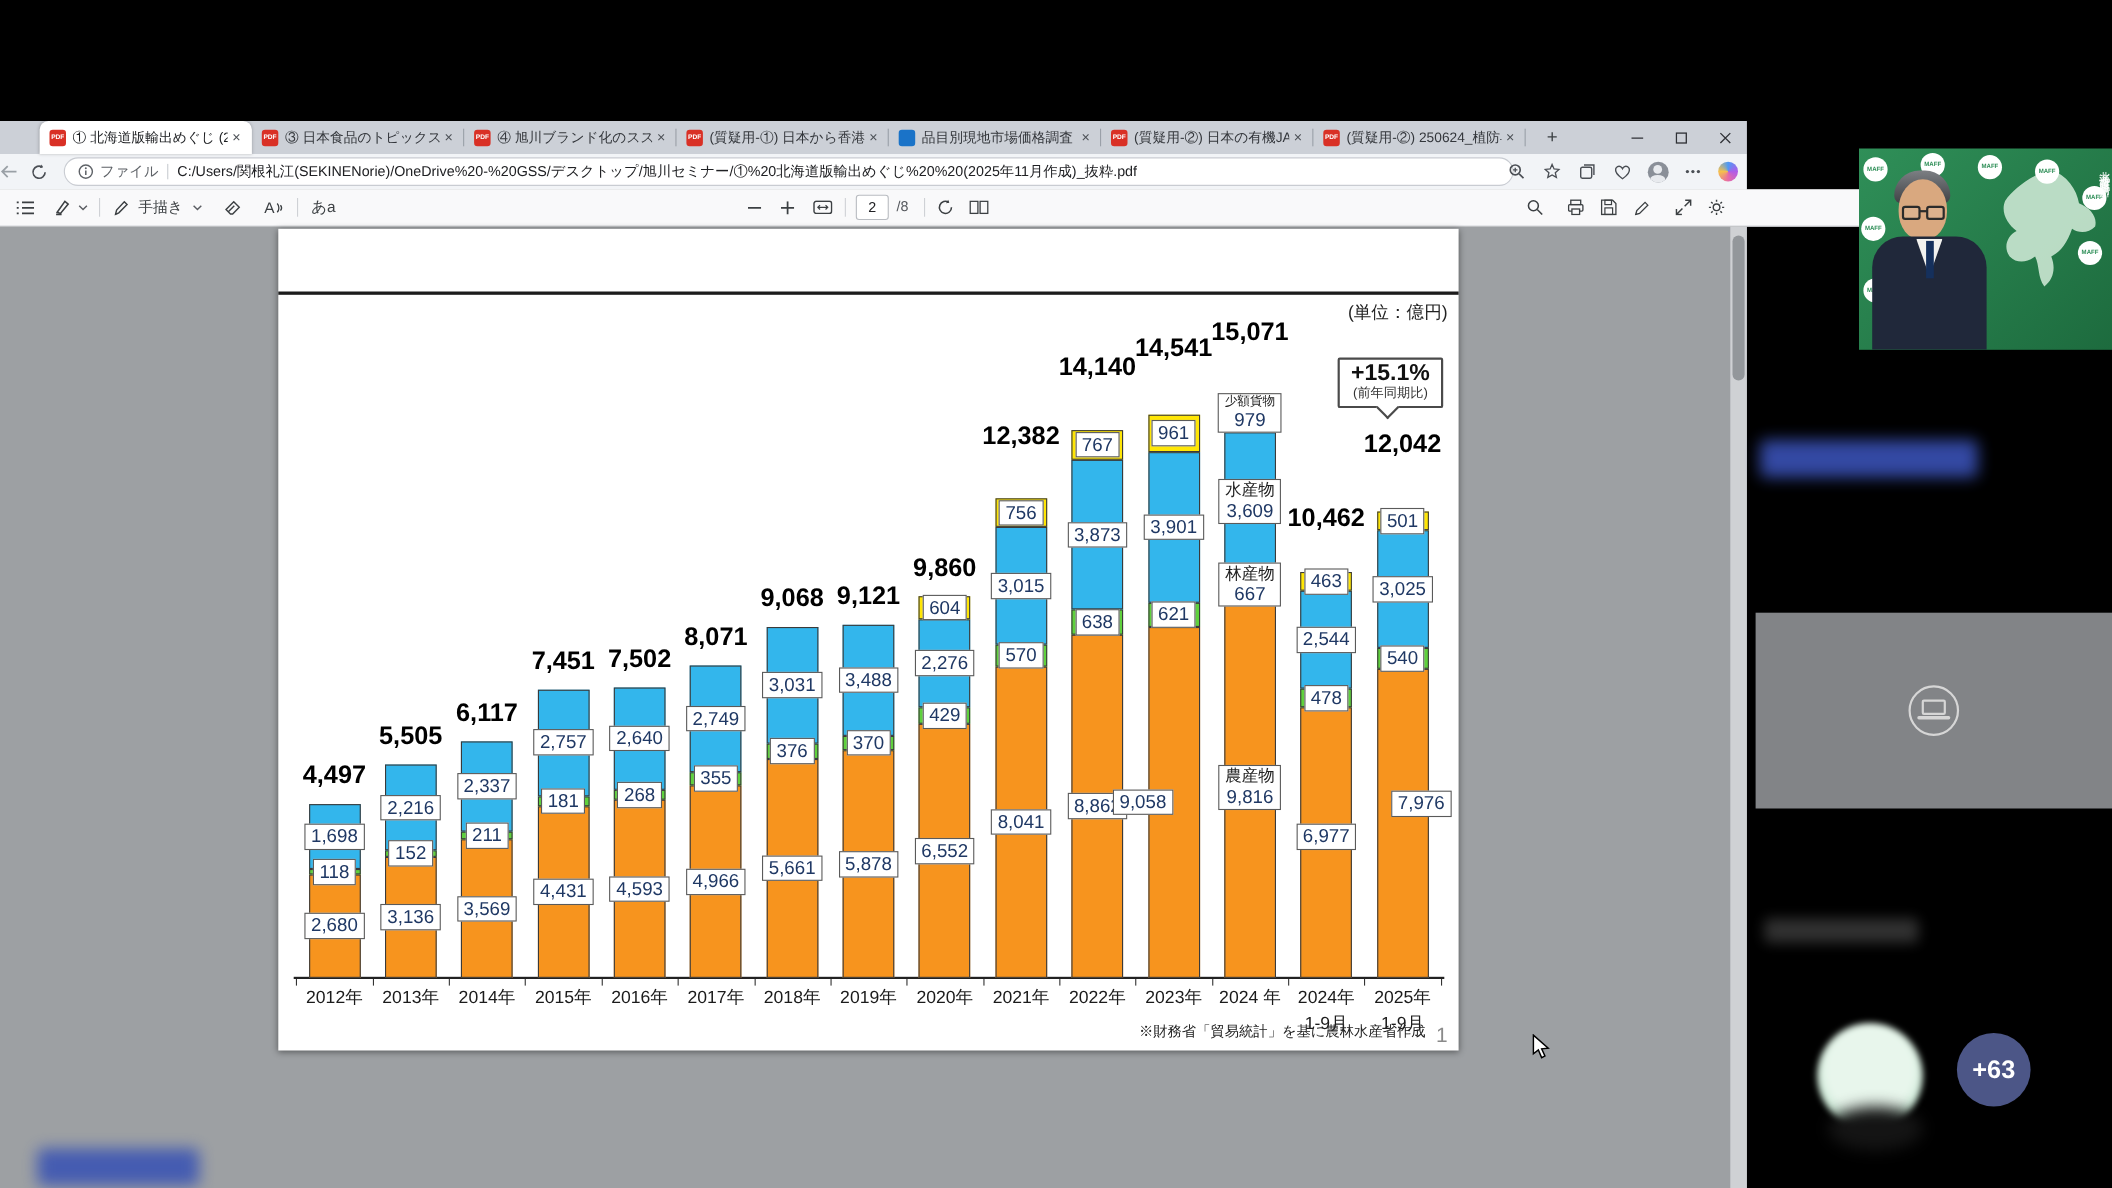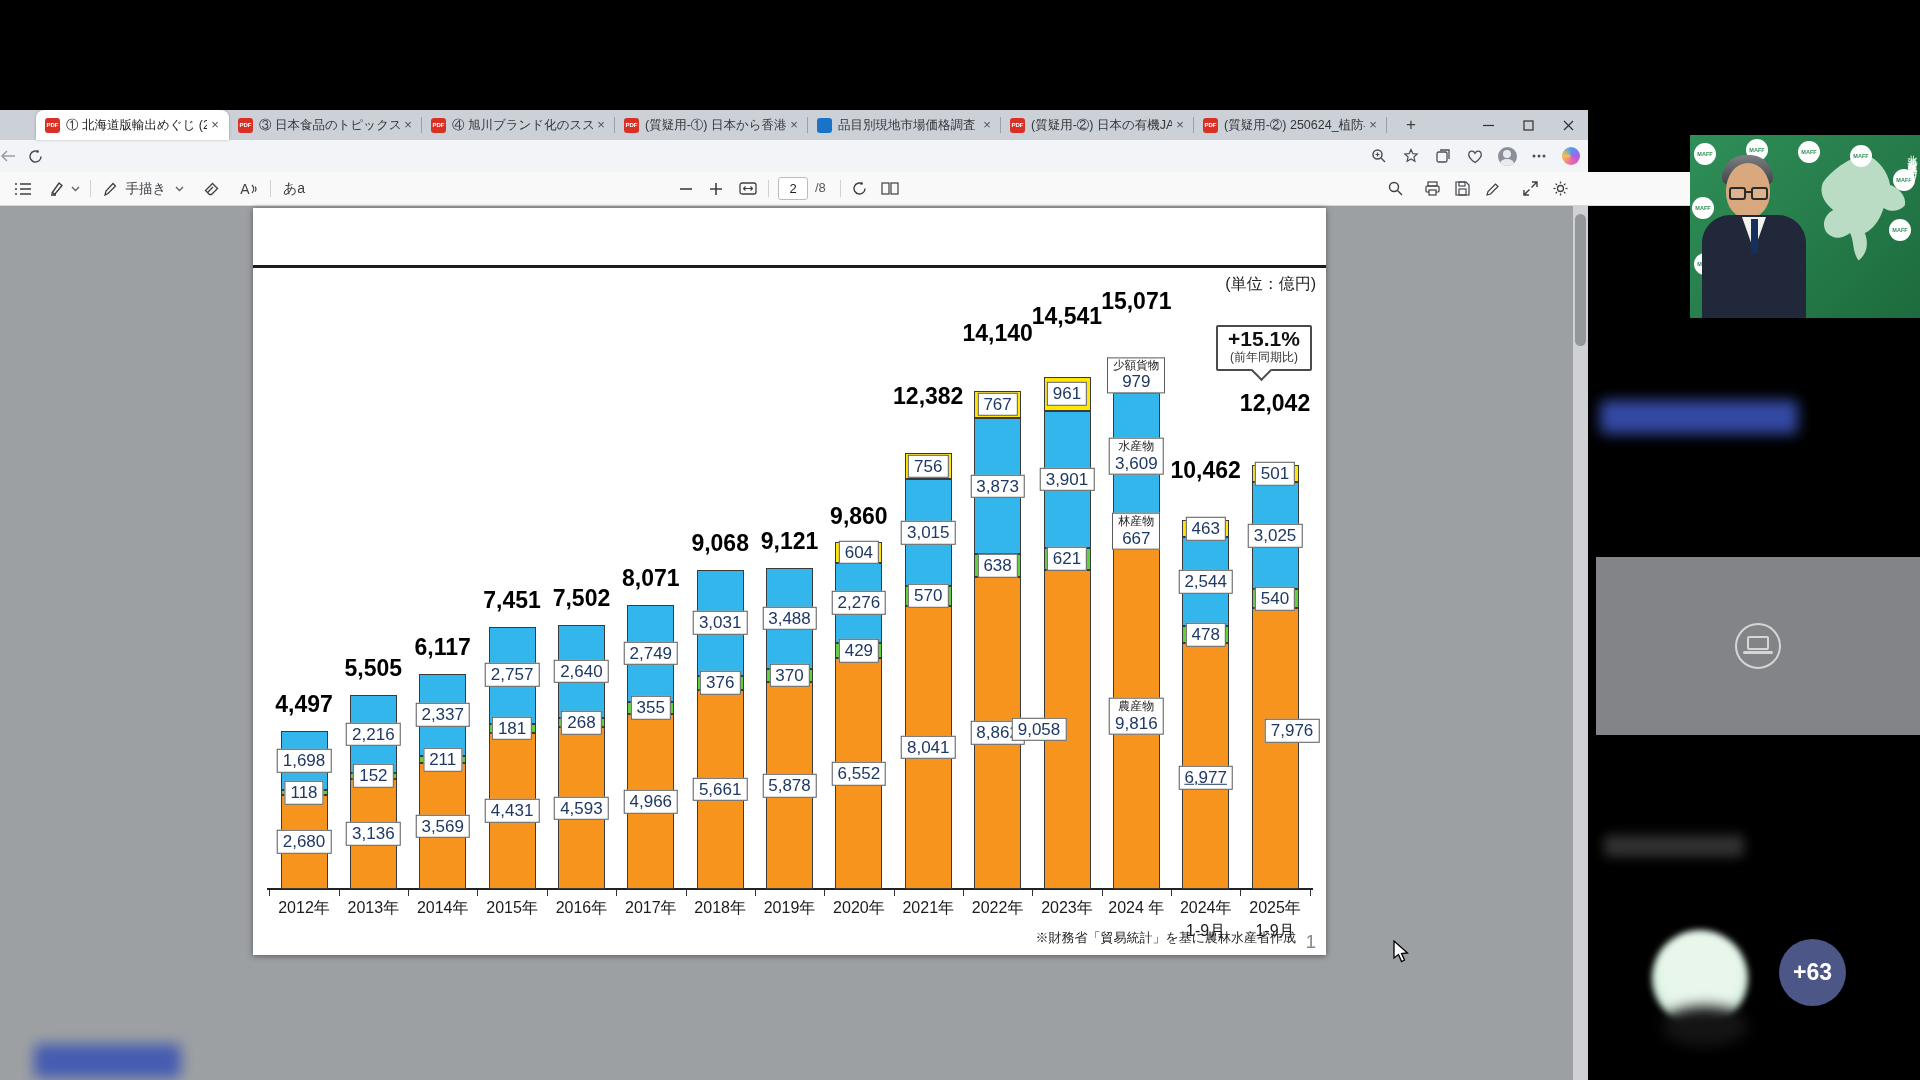--- a/index.html
+++ b/index.html
@@ -52,21 +52,21 @@
   
   #page { position:absolute; left:253px; top:2px; width:1073px; height:747px; background:#fff; box-shadow:0 1px 6px rgba(0,0,0,.45); }
   #pgtitle { position:absolute; left:0; top:12px; width:100%; text-align:center; font-size:33px; font-weight:bold; color:#111; letter-spacing:1px; }
   #titlerule { position:absolute; left:0; top:57px; width:100%; height:3px; background:#1c1c1c; }
   #unitlabel { position:absolute; right:10px; top:66px; font-size:16px; color:#222; }
   #chart { position:absolute; left:0; top:0; width:100%; height:100%; }
   .axis { position:absolute; left:14px; width:1046px; height:2px; background:#222; top:680px; }
   .tick { position:absolute; width:1px; height:6px; background:#333; top:682px; }
   .seg { position:absolute; border:1px solid #3a3a3a; }
   .valbox { position:absolute; background:#fff; border:1px solid #5a5a5a; padding:1px 5px; font-size:17px; color:#1f3864; white-space:nowrap; z-index:5; transform:translate(-50%,50%); text-align:center; line-height:1.15; }
-  .valbox .segname { font-size:12px; color:#222; }
+  .valbox .segname { font-size:15px; color:#222; }
   .valbox .segname.small { font-size:11.5px; }
   .total { position:absolute; transform:translateX(-50%); font-size:23px; font-weight:bold; color:#000; white-space:nowrap; z-index:4; }
   .cat { position:absolute; top:688px; width:90px; transform:translateX(-50%); text-align:center; font-size:16px; color:#1b1b1b; white-space:pre-line; line-height:1.45; }
   #callout { position:absolute; left:963px; top:117px; width:96px; height:46px; background:#fff; border:2px solid #4a4a4a; border-radius:2px; text-align:center; z-index:6; }
   #callout .main { font-size:21px; font-weight:bold; color:#111; line-height:24px; }
   #callout .sub { font-size:12px; color:#333; line-height:13px; }
   #callout .tail { position:absolute; left:36px; bottom:-9px; width:15px; height:15px; background:#fff; border-right:2px solid #4a4a4a; border-bottom:2px solid #4a4a4a; transform:rotate(45deg); }
   #srcnote { position:absolute; right:30px; bottom:8px; font-size:13px; color:#222; }
   #pagenum { position:absolute; right:10px; bottom:2px; font-size:19px; color:#8a8a8a; }
 
@@ -172,20 +172,30 @@
         <svg class="ic" width="16" height="14" viewBox="0 0 16 14">
           <path d="M15 7 H2 M7 2 L2 7 L7 12" fill="none" stroke="#9aa0a6" stroke-width="1.6"></path>
         </svg>
       </div>
     <div class="navic">
         <svg class="ic" width="15" height="15" viewBox="0 0 15 15">
           <path d="M13 7.5 A5.5 5.5 0 1 1 10.5 2.9" fill="none" stroke="#4b4f55" stroke-width="1.5"></path>
           <path d="M10 0.5 L11 3.3 L8 3.8 Z" fill="#4b4f55"></path>
         </svg>
       </div>
+    <div id="urlpill">
+      <svg class="ic" width="14" height="14" viewBox="0 0 14 14">
+          <circle cx="7" cy="7" r="6" fill="none" stroke="#5f6368" stroke-width="1.3"></circle>
+          <line x1="7" y1="6" x2="7" y2="10" stroke="#5f6368" stroke-width="1.4"></line>
+          <circle cx="7" cy="4" r="0.9" fill="#5f6368"></circle>
+        </svg>
+      <span class="scheme">ファイル</span>
+      <span class="sep"></span>
+      <span class="url">C:/Users/関根礼江(SEKINENorie)/OneDrive%20-%20GSS/デスクトップ/旭川セミナー/①%20北海道版輸出めぐじ%20%20(2025年11月作成)_抜粋.pdf</span>
+    </div>
     <div id="urlicons">
       <div class="uic">
           <svg class="ic" width="16" height="16" viewBox="0 0 16 16">
             <circle cx="6.5" cy="6.5" r="4.5" fill="none" stroke="#4b4f55" stroke-width="1.5"></circle>
             <line x1="10" y1="10" x2="14" y2="14" stroke="#4b4f55" stroke-width="1.5"></line>
             <path d="M4.5 6.5 h4 M6.5 4.5 v4" stroke="#4b4f55" stroke-width="1.2"></path>
           </svg>
         </div>
       <div class="uic">
           <svg class="ic" width="16" height="16" viewBox="0 0 16 16">
@@ -469,21 +479,21 @@
             <div>3,609</div>
           </div>
           <div class="seg" style="left: 859.8px; bottom: 562.5px; width: 47px; height: 34.5px; background: rgb(255, 230, 5);"></div>
           <div class="valbox" style="left: 883.32px; bottom: 579.7px;">
             <div class="segname small">少額貨物</div>
             <div>979</div>
           </div>
           <div class="total" style="left: 883.32px; bottom: 640px;">15,071</div>
           <div class="cat" style="left: 883.32px;">2024 年</div>
           <div class="seg" style="left: 929.2px; bottom: 66px; width: 47px; height: 245.8px; background: rgb(247, 148, 30);"></div>
-          <div class="valbox" style="left: 952.68px; bottom: 177px; text-decoration: underline;">6,977</div>
+          <div class="valbox" style="left: 952.68px; bottom: 194px;">6,977</div>
           <div class="seg" style="left: 929.2px; bottom: 311.8px; width: 47px; height: 16.8px; background: rgb(95, 209, 61);"></div>
           <div class="valbox" style="left: 952.68px; bottom: 320.2px;">478</div>
           <div class="seg" style="left: 929.2px; bottom: 328.7px; width: 47px; height: 89.6px; background: rgb(51, 182, 236);"></div>
           <div class="valbox" style="left: 952.68px; bottom: 373.5px;">2,544</div>
           <div class="seg" style="left: 929.2px; bottom: 418.3px; width: 47px; height: 16.3px; background: rgb(255, 230, 5);"></div>
           <div class="valbox" style="left: 952.68px; bottom: 426.5px;">463</div>
           <div class="total" style="left: 952.68px; bottom: 470.6px;">10,462</div>
           <div class="cat" style="left: 952.68px;">2024年
 1-9月</div>
           <div class="seg" style="left: 998.5px; bottom: 66px; width: 47px; height: 281px; background: rgb(247, 148, 30);"></div>

